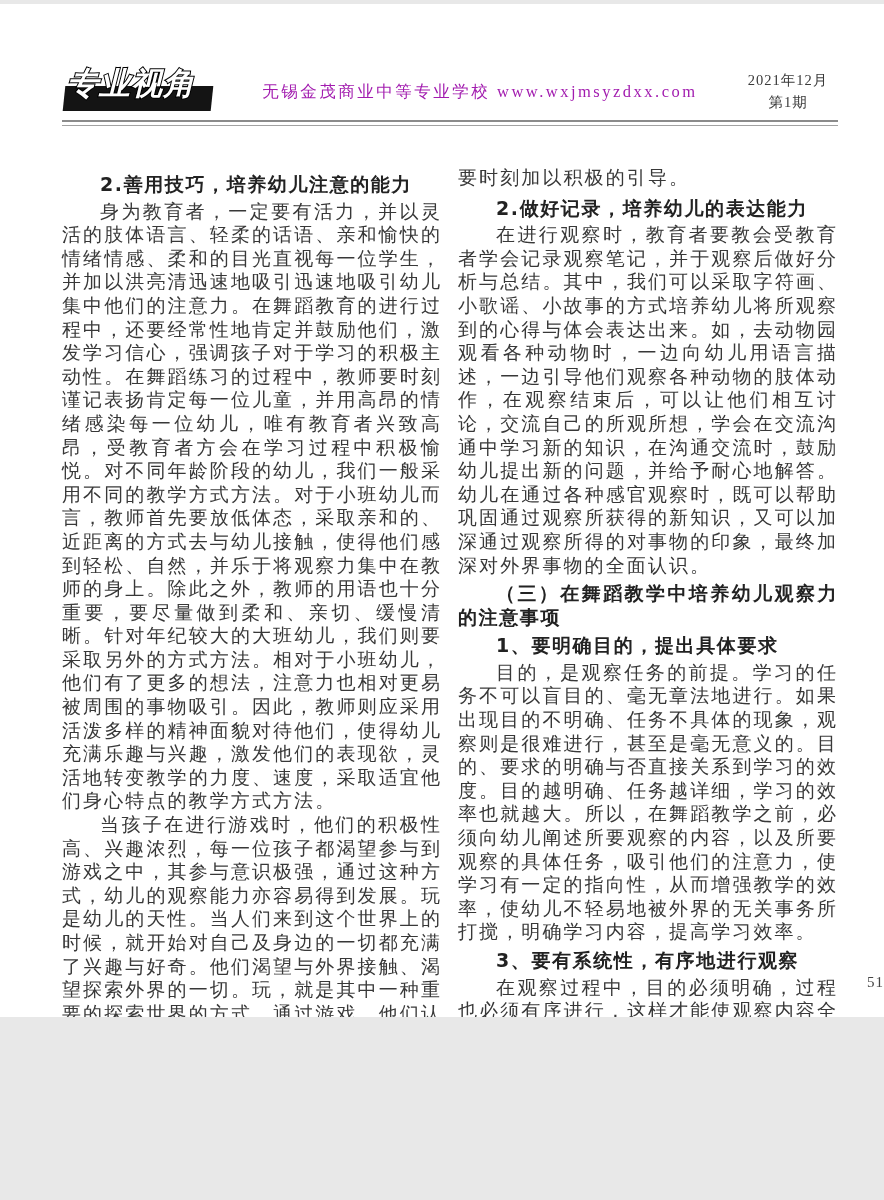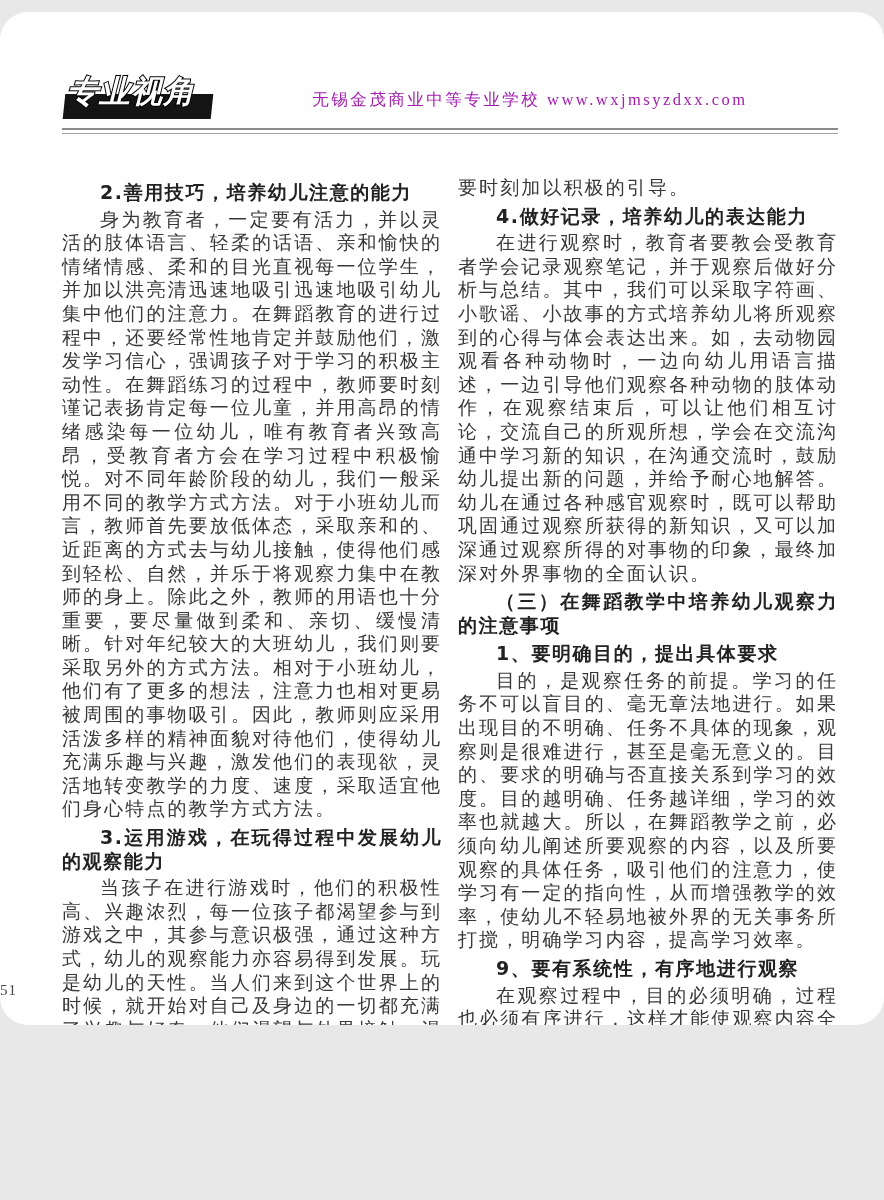--- a/index.html
+++ b/index.html
@@ -1,26 +1,25 @@
 <!DOCTYPE html>
 <html><head>
 <meta charset="utf-8">
 <style>
   * { margin: 0; padding: 0; box-sizing: border-box; }
   html, body { background: #e8e8e8; }
   .page {
     position: relative;
     width: 884px;
     height: 1013px;
-    margin: 12px auto;
+    margin: 4px auto;
     background: #ffffff;
     font-family: "Liberation Serif", serif;
     color: #383838;
     overflow: hidden;
-    border-radius: 28px;
   }
   
   .header {
     display: flex;
     align-items: center;
     padding: 56px 46px 0 62px;
     height: 112px;
   }
   .logo {
     position: relative;
@@ -86,73 +85,76 @@
     width: 380px;
     flex: 0 0 380px;
     font-size: 19px;
     line-height: 23.6px;
     letter-spacing: 2.1px;
     text-align: justify;
     text-justify: inter-character;
     word-break: break-all;
   }
   .para { text-indent: 2em; }
-  .para-cont { text-indent: 0; }
+  .para-cont { text-indent: 0; font-family: Liberation Mono, monospace; }
   .h2 {
     font-family: "DejaVu Sans", sans-serif;
     font-weight: bold;
     color: #222222;
     text-indent: 2em;
     letter-spacing: 1.6px;
     margin: 5px 0 3px 0;
   }
   
   .footer {
     position: absolute;
     bottom: 26px;
     left: 0;
     width: 100%;
-    text-align: left;
+    text-align: right;
     font-size: 15px;
     letter-spacing: 1px;
     color: #444444;
   }
 </style>
 </head>
 <body>
 
 <div class="page">
 
   <header class="header">
     <div class="logo">
       <span class="logo-bar"></span>
       <span class="logo-text">专业视角</span>
     </div>
     <div class="header-center">无锡金茂商业中等专业学校 www.wxjmsyzdxx.com</div>
+    <div class="header-issue">
+      <div>2021年12月</div>
+      <div>第1期</div>
+    </div>
   </header>
 
   <div class="header-rule"></div>
 
   <main class="columns">
 
     <section class="col">
       <div class="h2">2.善用技巧，培养幼儿注意的能力</div>
       <div class="para">身为教育者，一定要有活力，并以灵活的肢体语言、轻柔的话语、亲和愉快的情绪情感、柔和的目光直视每一位学生，并加以洪亮清迅速地吸引迅速地吸引幼儿集中他们的注意力。在舞蹈教育的进行过程中，还要经常性地肯定并鼓励他们，激发学习信心，强调孩子对于学习的积极主动性。在舞蹈练习的过程中，教师要时刻谨记表扬肯定每一位儿童，并用高昂的情绪感染每一位幼儿，唯有教育者兴致高昂，受教育者方会在学习过程中积极愉悦。对不同年龄阶段的幼儿，我们一般采用不同的教学方式方法。对于小班幼儿而言，教师首先要放低体态，采取亲和的、近距离的方式去与幼儿接触，使得他们感到轻松、自然，并乐于将观察力集中在教师的身上。除此之外，教师的用语也十分重要，要尽量做到柔和、亲切、缓慢清晰。针对年纪较大的大班幼儿，我们则要采取另外的方式方法。相对于小班幼儿，他们有了更多的想法，注意力也相对更易被周围的事物吸引。因此，教师则应采用活泼多样的精神面貌对待他们，使得幼儿充满乐趣与兴趣，激发他们的表现欲，灵活地转变教学的力度、速度，采取适宜他们身心特点的教学方式方法。</div>
-      <div class="h2">3.运用游戏，在玩得过程中发展幼儿的观察能力</div>
       <div class="para">当孩子在进行游戏时，他们的积极性高、兴趣浓烈，每一位孩子都渴望参与到游戏之中，其参与意识极强，通过这种方式，幼儿的观察能力亦容易得到发展。玩是幼儿的天性。当人们来到这个世界上的时候，就开始对自己及身边的一切都充满了兴趣与好奇。他们渴望与外界接触、渴望探索外界的一切。玩，就是其中一种重要的探索世界的方式。通过游戏，他们认识了自己的身体，体会到了自己的能力；通过游戏，他们认识了这个世界，了解了这个世界上的各种各样的人，并学会如何如他人接触以及如何处理自己与他人的关系。身为教育者，一定要保护幼儿的这种自主的探索精神，在学习过程中，对正确的真理的追求或许会有些许偏差，这时，教师一定要充分的保护和鼓励幼儿的学习积极性，保证他们不要被挫折打败，保护他们不要被困境所阻挠，</div>
     </section>
 
     <section class="col">
       <div class="para-cont">要时刻加以积极的引导。</div>
-      <div class="h2">4.做好记录，培养幼儿的表达能力</div>
+      <div class="h2">2.做好记录，培养幼儿的表达能力</div>
       <div class="para">在进行观察时，教育者要教会受教育者学会记录观察笔记，并于观察后做好分析与总结。其中，我们可以采取字符画、小歌谣、小故事的方式培养幼儿将所观察到的心得与体会表达出来。如，去动物园观看各种动物时，一边向幼儿用语言描述，一边引导他们观察各种动物的肢体动作，在观察结束后，可以让他们相互讨论，交流自己的所观所想，学会在交流沟通中学习新的知识，在沟通交流时，鼓励幼儿提出新的问题，并给予耐心地解答。幼儿在通过各种感官观察时，既可以帮助巩固通过观察所获得的新知识，又可以加深通过观察所得的对事物的印象，最终加深对外界事物的全面认识。</div>
       <div class="h2">（三）在舞蹈教学中培养幼儿观察力的注意事项</div>
       <div class="h2">1、要明确目的，提出具体要求</div>
       <div class="para">目的，是观察任务的前提。学习的任务不可以盲目的、毫无章法地进行。如果出现目的不明确、任务不具体的现象，观察则是很难进行，甚至是毫无意义的。目的、要求的明确与否直接关系到学习的效度。目的越明确、任务越详细，学习的效率也就越大。所以，在舞蹈教学之前，必须向幼儿阐述所要观察的内容，以及所要观察的具体任务，吸引他们的注意力，使学习有一定的指向性，从而增强教学的效率，使幼儿不轻易地被外界的无关事务所打搅，明确学习内容，提高学习效率。</div>
-      <div class="h2">9、要有系统性，有序地进行观察</div>
+      <div class="h2">3、要有系统性，有序地进行观察</div>
       <div class="para">在观察过程中，目的必须明确，过程也必须有序进行，这样才能使观察内容全面而周密。每一个完整的舞蹈动作都是按照一个固定的套路与节奏相伴而成的。所以，教师在示范之前要首先引导幼儿细致地遵循“整体——局部——整体”这一基本的途径，以多层次、多角度的方式方法进行观察。</div>
       <div class="para">每一位孩子都渴望参与到游戏之中，只有抓住关键，才能解决每个动作衔接间的矛盾难</div>
     </section>
 
   </main>
 
   <footer class="footer">
     <span>51</span>
   </footer>
 

